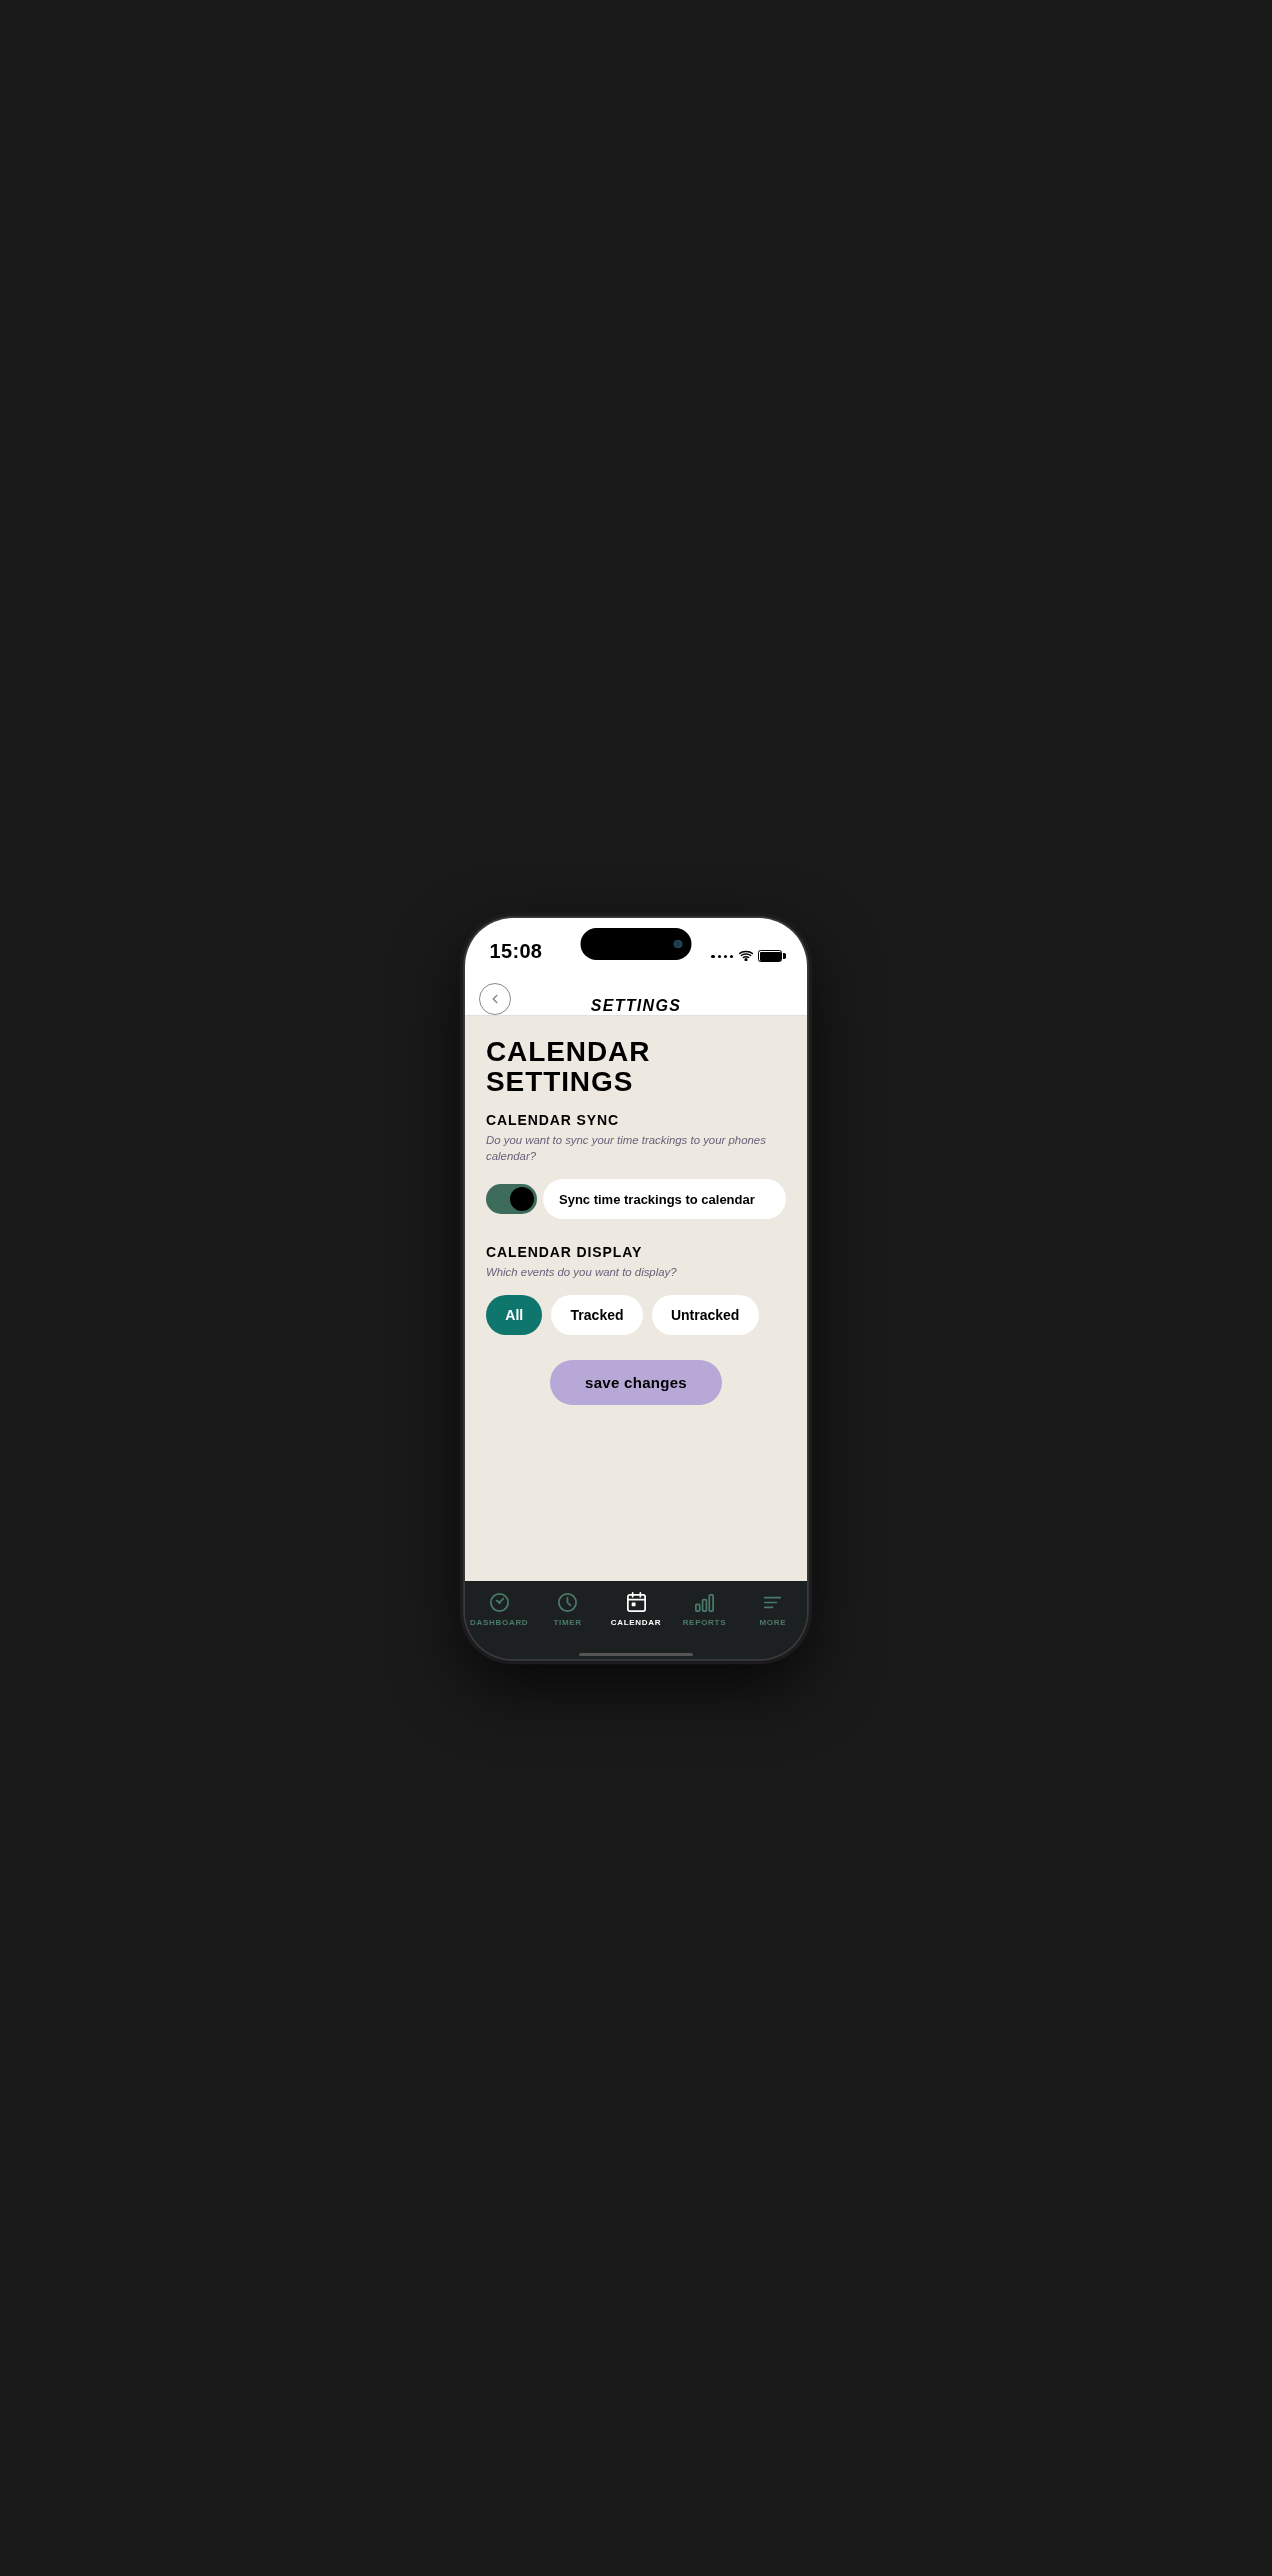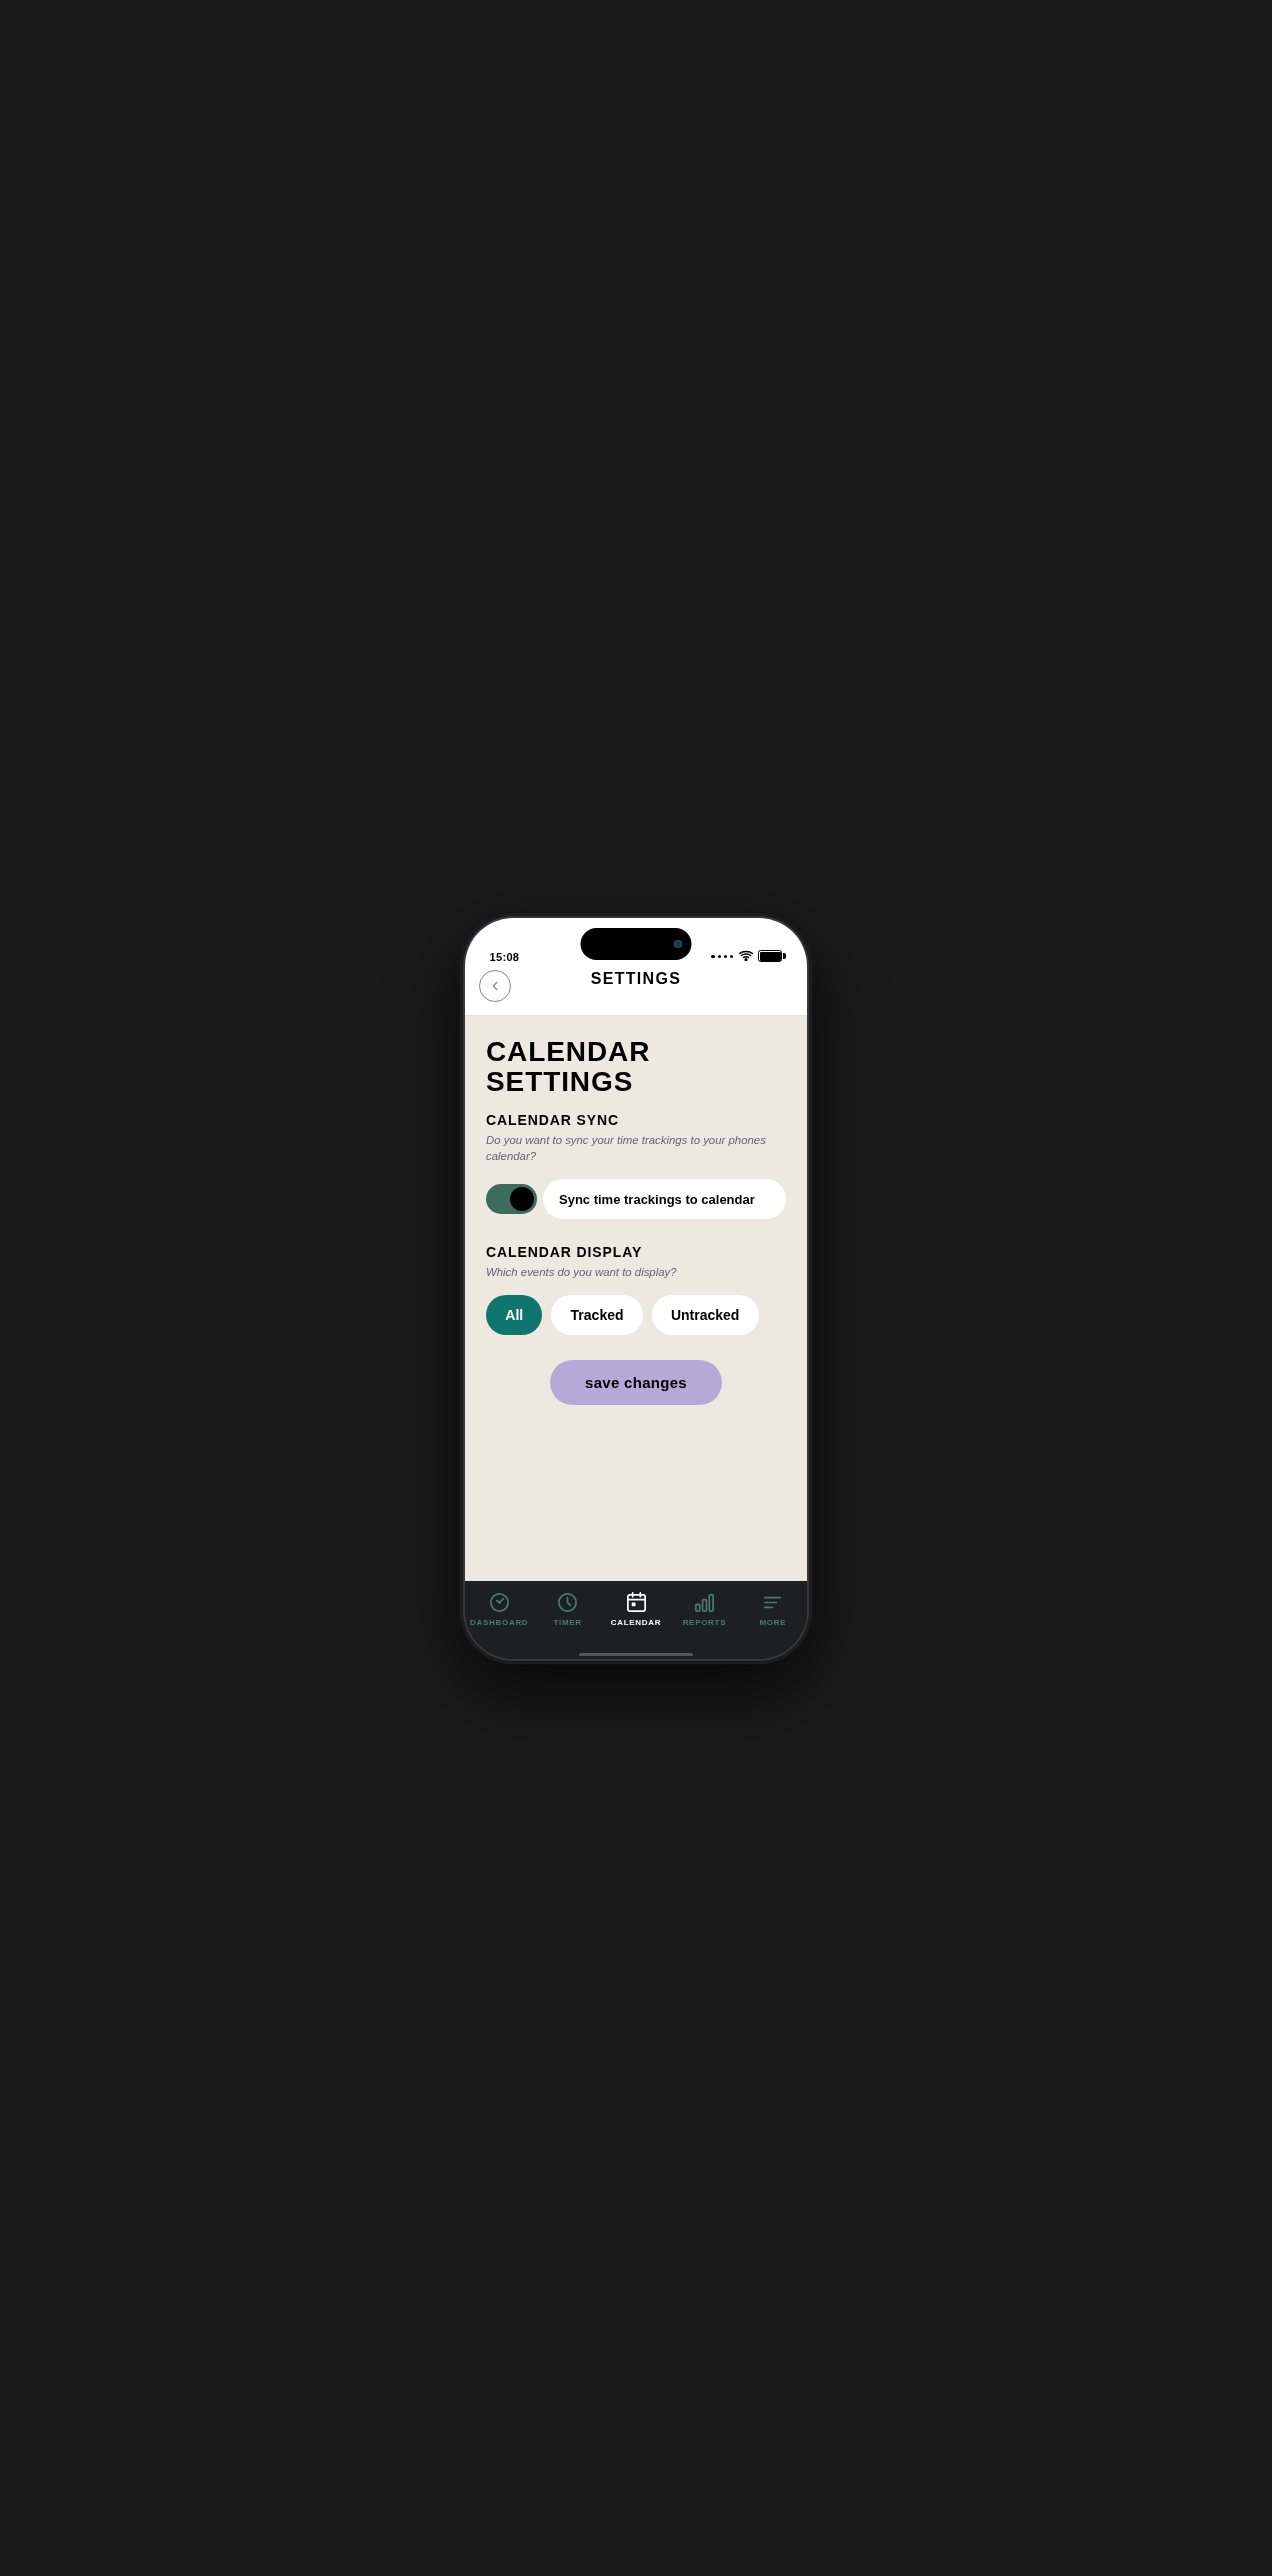--- a/index.html
+++ b/index.html
@@ -56,21 +56,21 @@
       height: 52px;
       display: flex;
       align-items: flex-end;
       padding: 0 24.6px 7px;
       justify-content: space-between;
       flex-shrink: 0;
       background: #fff;
       z-index: 10;
     }
     .status-time {
-      font-size: 11px;
+      font-size: 20px;
       font-weight: 600;
       color: #000;
       letter-spacing: 0.3px;
     }
     .status-icons {
       display: flex;
       align-items: center;
       gap: 5.3px;
     }
     .signal-dots {
@@ -115,25 +115,26 @@
       background: #000;
       border-radius: 0.9px;
     }
 
     
     .nav-bar {
       height: 46px;
       background: #fff;
       border-bottom: 0.9px solid #e0e0e0;
       display: flex;
-      align-items: flex-start;
+      align-items: flex-end;
       justify-content: center;
       position: relative;
       flex-shrink: 0;
       z-index: 10;
+      font-style: italic;
     }
     .nav-back {
       position: absolute;
       left: 14px;
       width: 32px;
       height: 32px;
       border: 1.8px solid #888;
       border-radius: 50%;
       display: flex;
       align-items: center;

